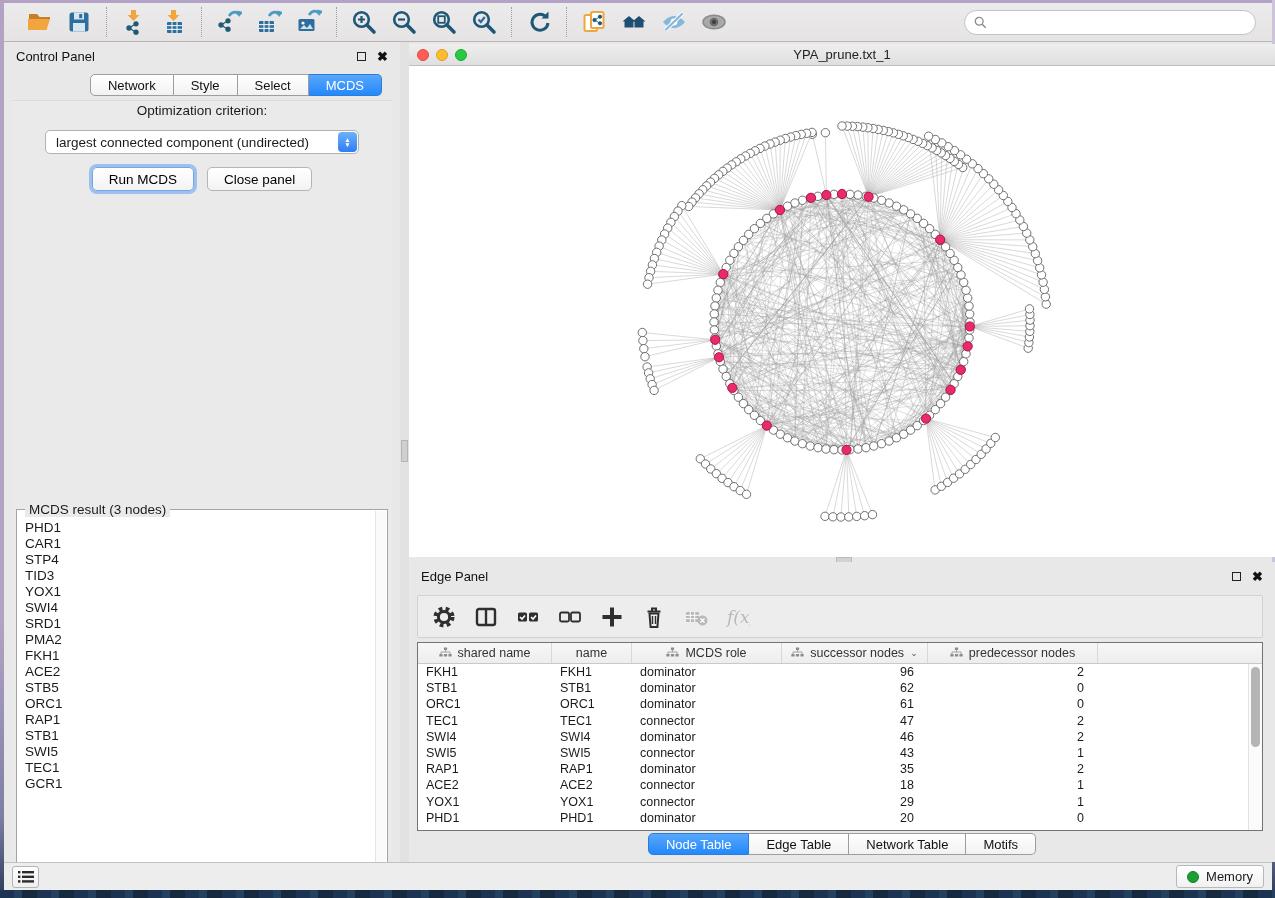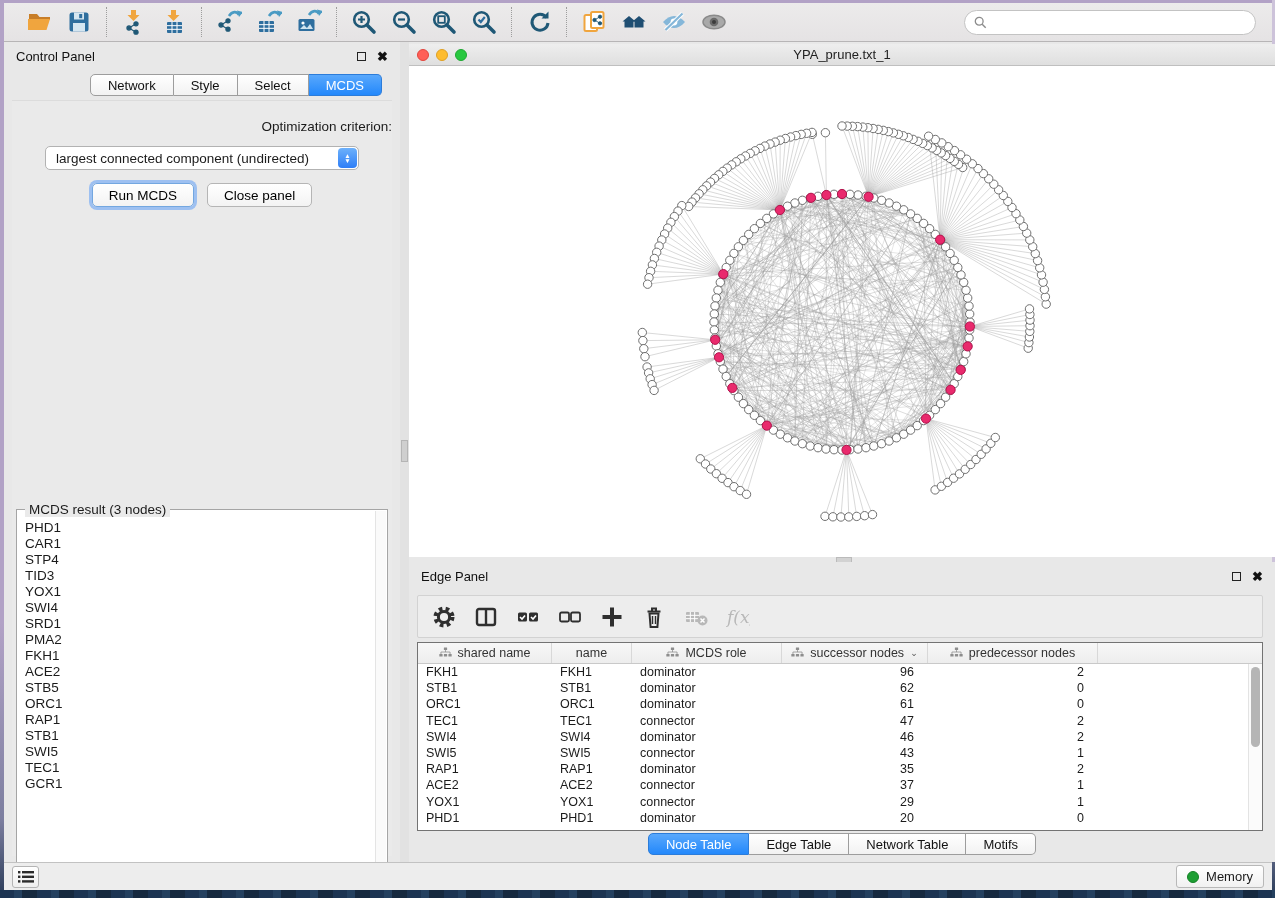--- a/index.html
+++ b/index.html
@@ -38,21 +38,21 @@
   .seg-tabs { display:flex; justify-content:center; }
   .seg-tab { height:22px; padding:0 17px; display:flex; align-items:center; background:linear-gradient(#fff,#f2f2f2);
     border:1px solid #9d9d9d; border-left:none; font-size:13px; color:#111; }
   .seg-tab:first-child { border-left:1px solid #9d9d9d; border-radius:5px 0 0 5px; }
   .seg-tab:last-child { border-radius:0 5px 5px 0; }
   .seg-tab.sel { background:linear-gradient(#59a8fc,#2388fb); border-color:#2c7cd9; color:#fff; }
 
   .cp-tabs { position:absolute; left:0; top:32px; width:100%;margin-left:34px; }
   .cp-content { position:absolute; left:8px; top:58px; width:380px; height:756px;
     background:#eaeaea; border-top:1px solid #dcdcdc; }
-  .opt-label { text-align:right; margin-top:18px; font-size:13.5px; }
+  .opt-label { text-align:center; margin-top:2px; font-size:13.5px; }
   .dropdown { margin:12px auto 0; width:314px; height:24px; background:#fff; border:1px solid #b2b2b2;
     border-radius:5px; display:flex; align-items:center; padding-left:10px; position:relative; font-size:13.5px; }
   .dropdown .stepper { position:absolute; right:1px; top:1px; width:19px; height:20px; border-radius:4px;
     background:linear-gradient(#6db1fb,#2e7ef7); display:flex; flex-direction:column; align-items:center; justify-content:center; }
   .stepper span { color:#fff; font-size:6.5px; line-height:5.5px; }
   .btn-row { display:flex; justify-content:center; gap:13px; margin-top:13px; }
   .push-btn { height:24px; padding:0 16px; background:linear-gradient(#fff,#f3f3f3); border:1px solid #b5b5b5;
     border-radius:5px; font-size:13.5px; font-family:"Liberation Sans",sans-serif; }
   .push-btn.focused { border-color:#73a7e0; box-shadow:0 0 0 3px rgba(92,156,245,.55); }
 
@@ -1397,21 +1397,21 @@
             <div>RAP1</div>
             <div>dominator</div>
             <div class="num">35</div>
             <div class="num">2</div>
             <div></div>
           </div>
           <div class="nt-row">
             <div>ACE2</div>
             <div>ACE2</div>
             <div>connector</div>
-            <div class="num">37</div>
+            <div class="num">18</div>
             <div class="num">1</div>
             <div></div>
           </div>
           <div class="nt-row">
             <div>YOX1</div>
             <div>YOX1</div>
             <div>connector</div>
             <div class="num">29</div>
             <div class="num">1</div>
             <div></div>

